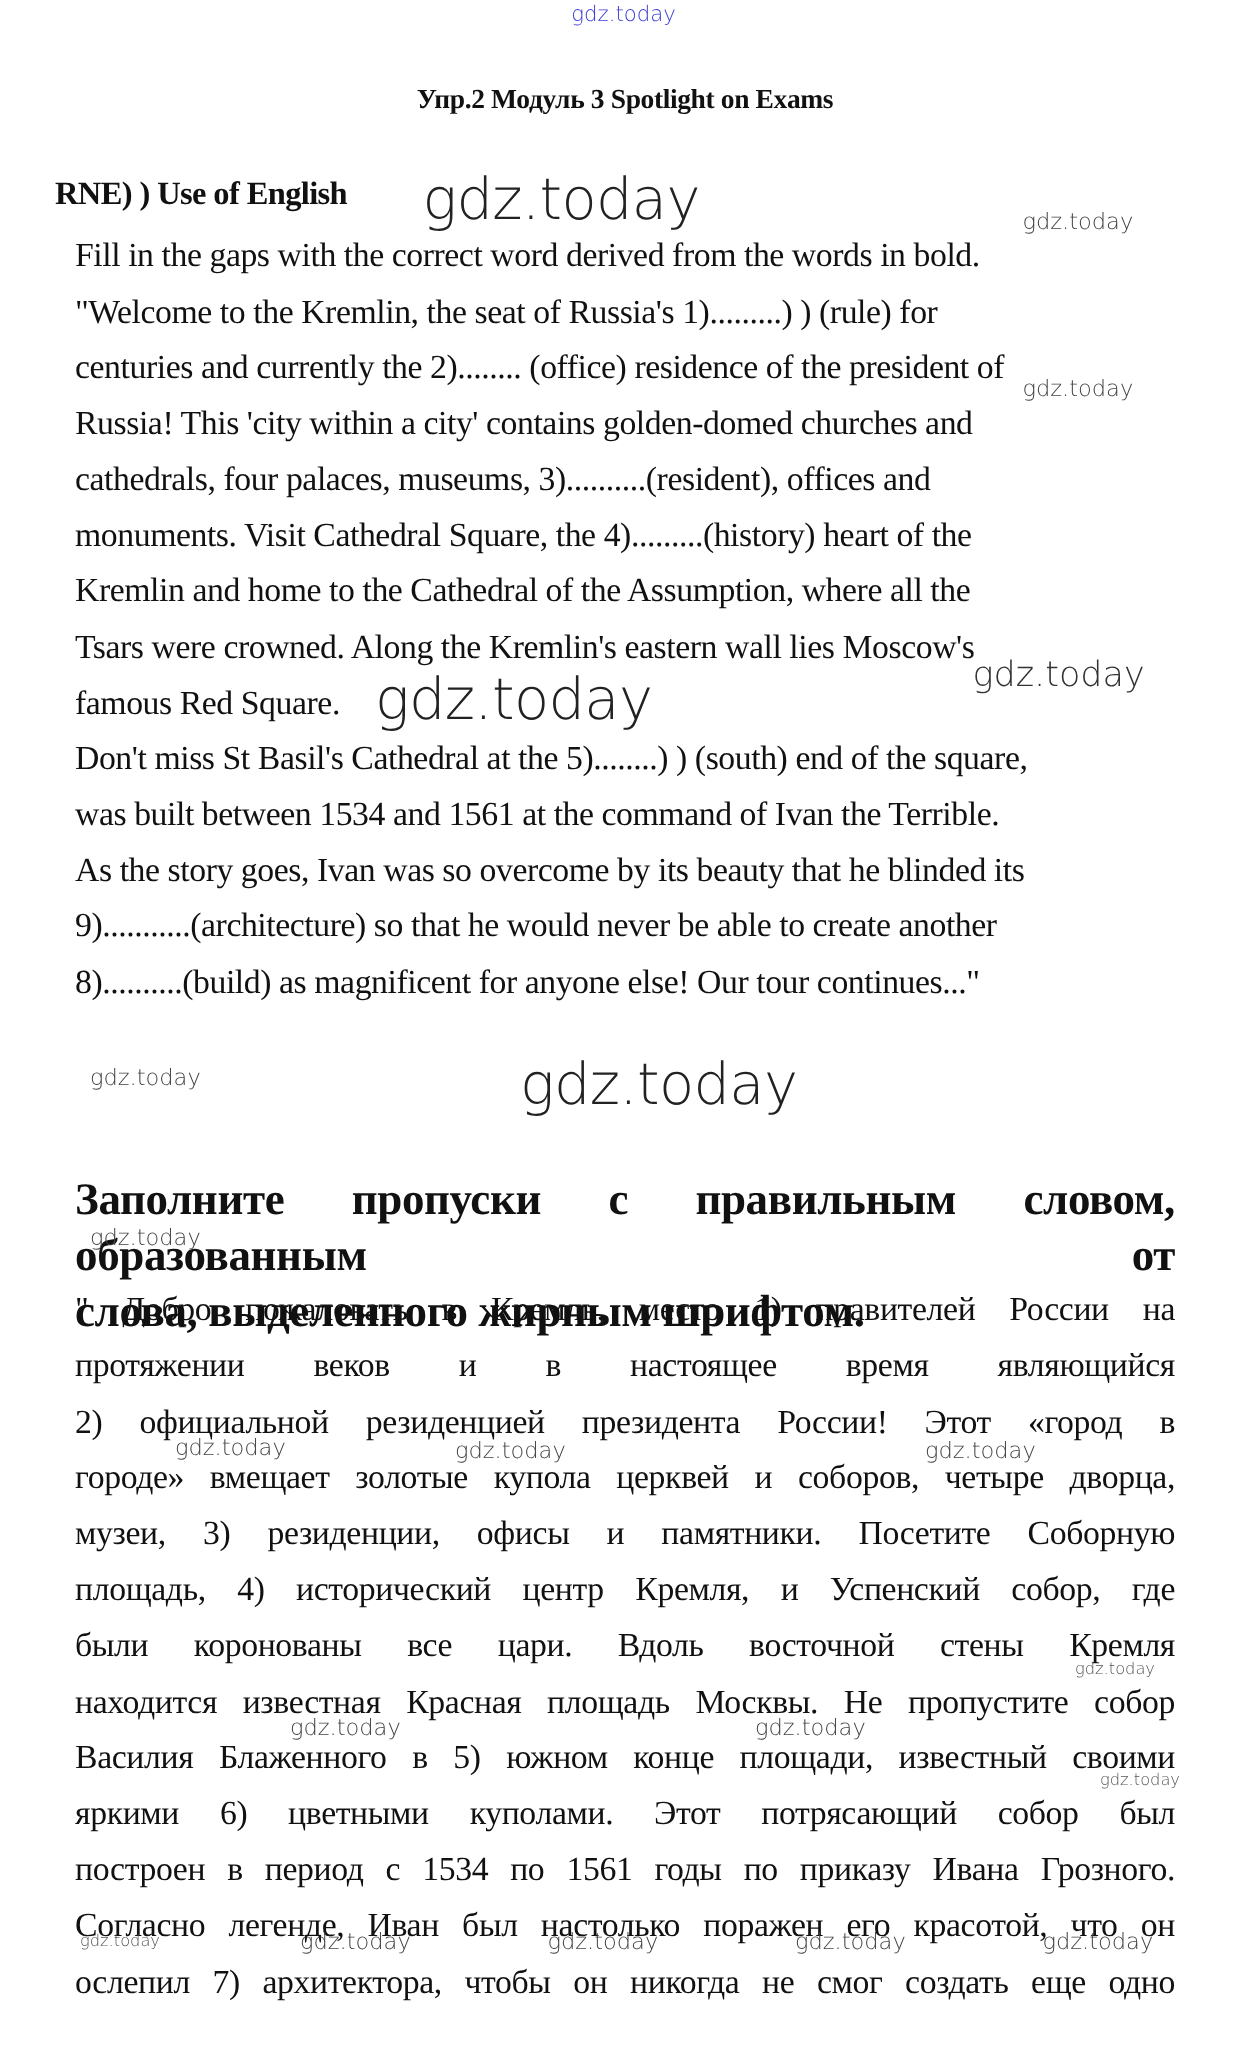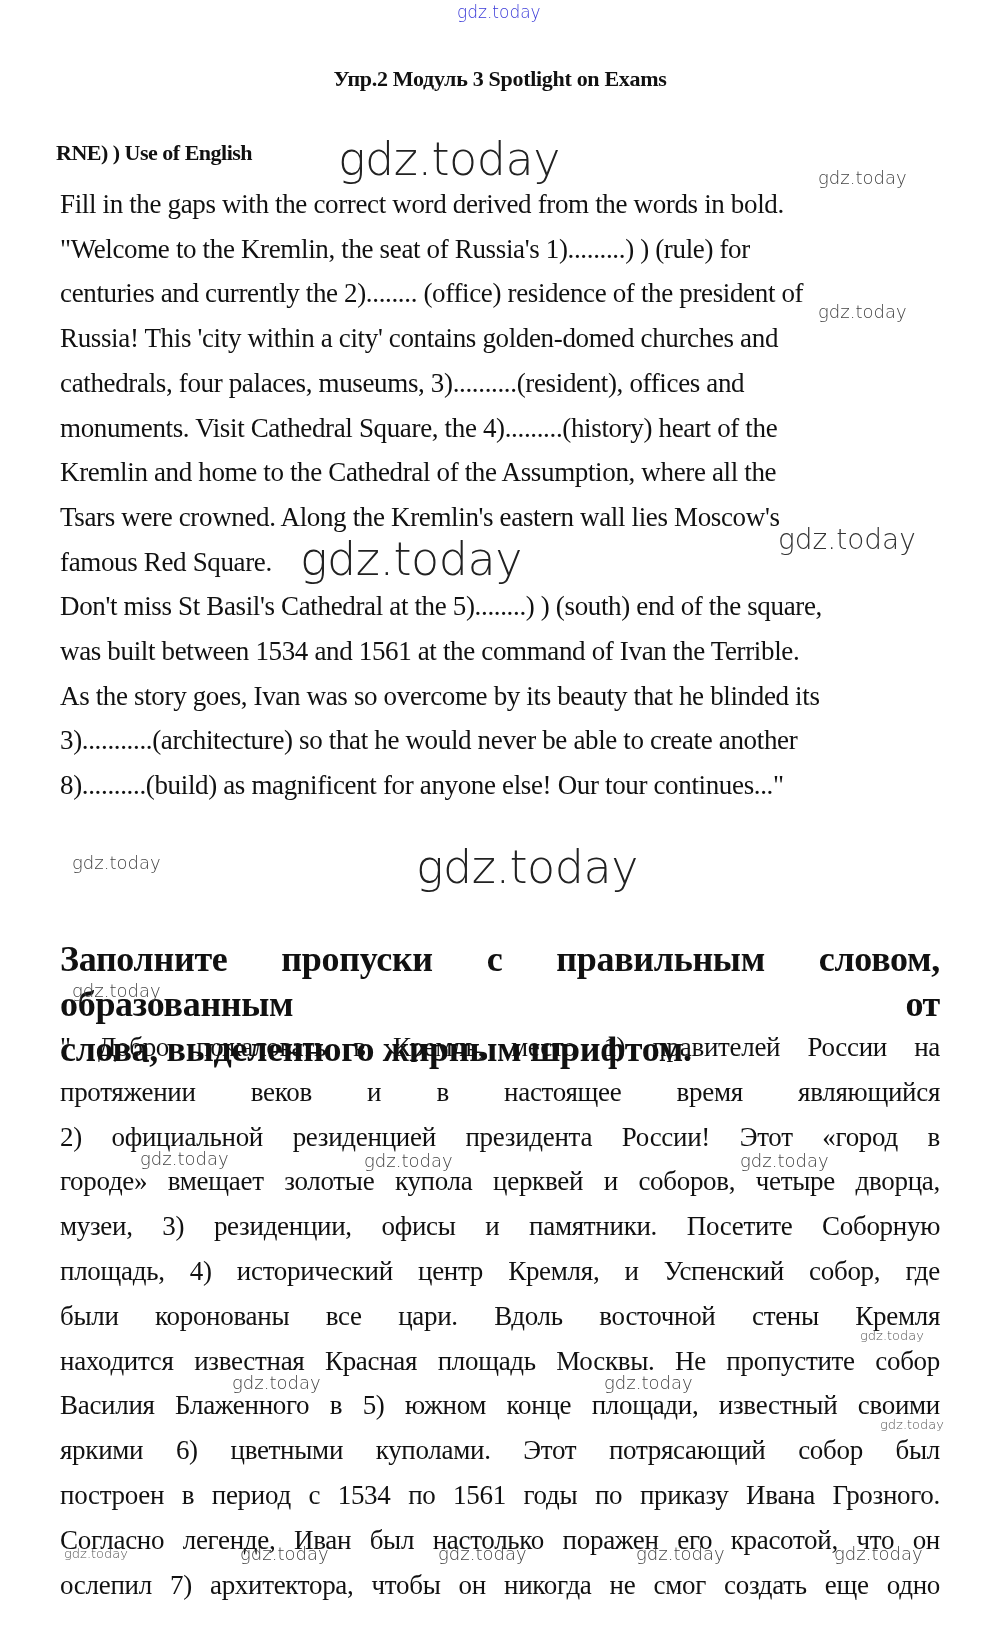--- a/index.html
+++ b/index.html
@@ -24,24 +24,24 @@
     position: absolute;
     left: 0; width: 1000px;
     top: 66px;
     text-align: center;
     font-weight: bold;
     font-size: 22px;
     letter-spacing: -0.3px;
   }
   .section-heading {
     position: absolute;
-    left: 56px;
+    left: 44px;
     top: 140px;
     font-weight: bold;
-    font-size: 22px;
+    font-size: 26px;
     letter-spacing: -0.5px;
   }
   .en-body {
     position: absolute;
     left: 60px;
     top: 182px;
     width: 880px;
     font-size: 27px;
     line-height: 44.7px;
     letter-spacing: -0.35px;
@@ -106,21 +106,21 @@
     <span class="line">centuries and currently the 2)........ (office) residence of the president of</span>
     <span class="line">Russia! This 'city within a city' contains golden-domed churches and</span>
     <span class="line">cathedrals, four palaces, museums, 3)..........(resident), offices and</span>
     <span class="line">monuments. Visit Cathedral Square, the 4).........(history) heart of the</span>
     <span class="line">Kremlin and home to the Cathedral of the Assumption, where all the</span>
     <span class="line">Tsars were crowned. Along the Kremlin's eastern wall lies Moscow's</span>
     <span class="line">famous Red Square.</span>
     <span class="line">Don't miss St Basil's Cathedral at the 5)........) ) (south) end of the square,</span>
     <span class="line">was built between 1534 and 1561 at the command of Ivan the Terrible.</span>
     <span class="line">As the story goes, Ivan was so overcome by its beauty that he blinded its</span>
-    <span class="line">3)...........(architecture) so that he would never be able to create another</span>
+    <span class="line">9)...........(architecture) so that he would never be able to create another</span>
     <span class="line">8)..........(build) as magnificent for anyone else! Our tour continues..."</span>
   </div>
 
   <div class="ru-heading">
     <span class="line">Заполните пропуски с правильным словом, образованным от</span>
     <span class="line last">слова, выделенного жирным шрифтом.</span>
   </div>
 
   <div class="ru-body">
     <span class="line">" Добро пожаловать в Кремль, место 1) правителей России на</span>

